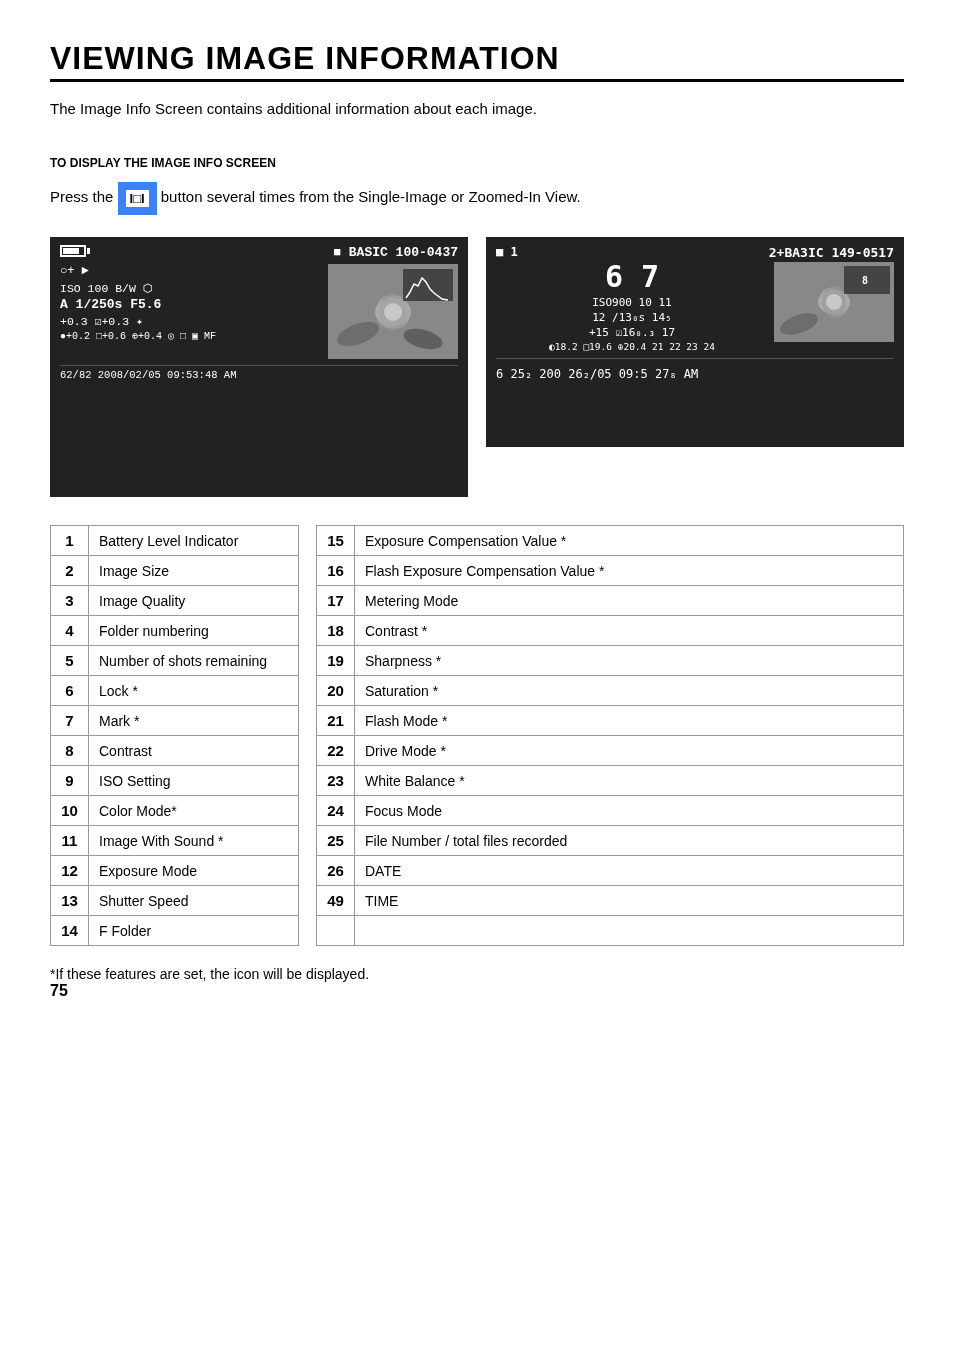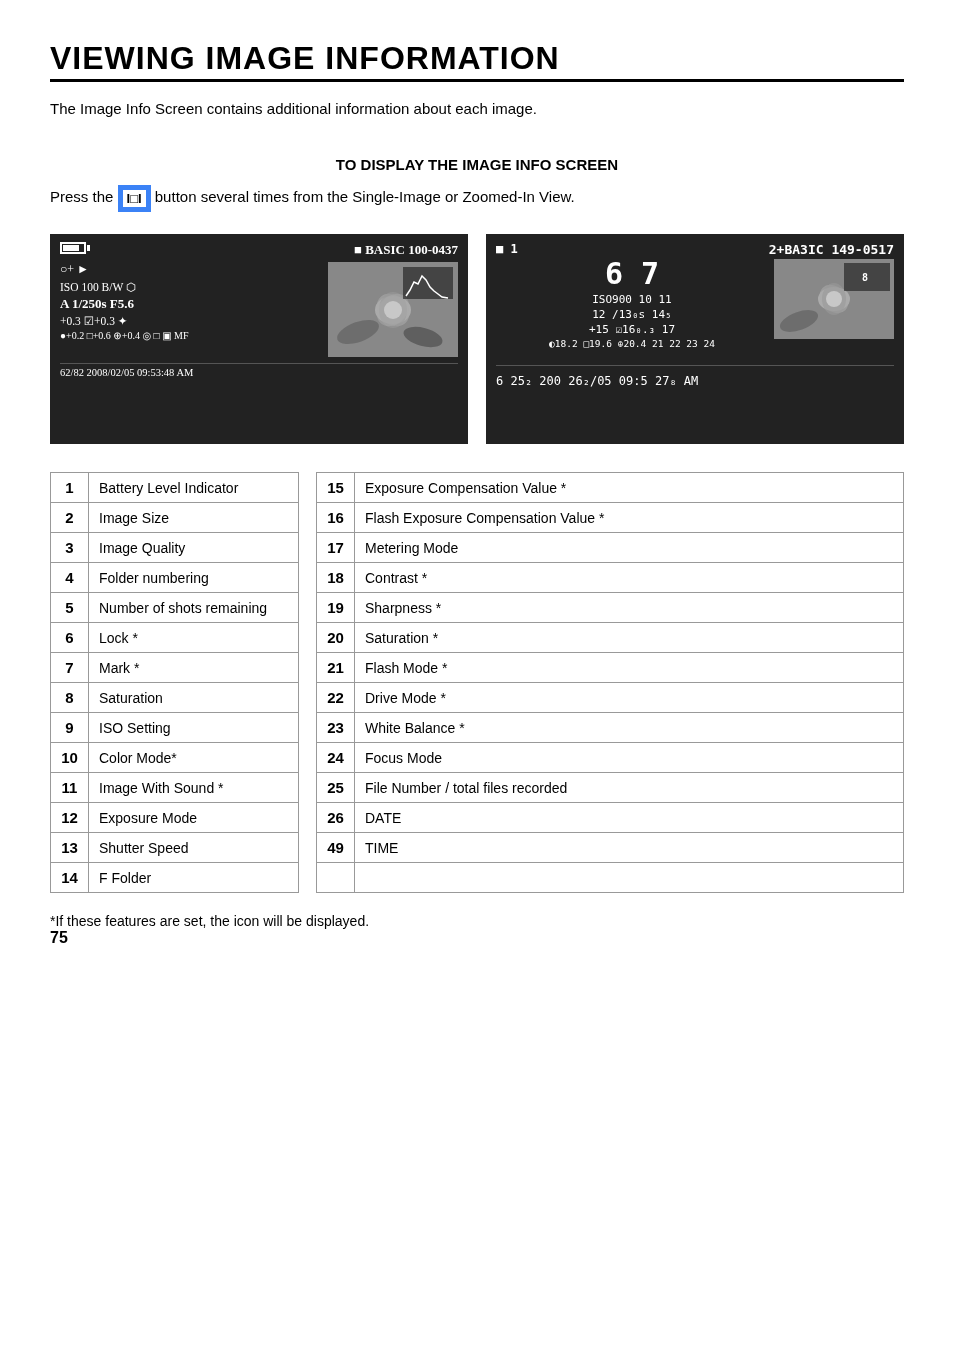--- a/index.html
+++ b/index.html
@@ -22,53 +22,52 @@
       margin-bottom: 18px;
     }
 
     .intro {
       font-size: 15px;
       margin-bottom: 39px;
     }
 
     .section-title {
       font-weight: 700;
-      font-size: 15px;
+      font-size: 12px;
       margin-bottom: 12px;
-      text-align: center;
     }
 
     .press-text {
       font-size: 15px;
       margin-bottom: 22px;
       text-align: justify;
     }
 
     .button-icon {
       display: inline-block;
-      border: 5px solid #3b82f6;
+      border: 8px solid #3b82f6;
       padding: 1px 4px;
       font-size: 13px;
       font-weight: bold;
       vertical-align: middle;
     }
 
     
     .screens-row {
       display: flex;
       gap: 18px;
       margin-bottom: 28px;
     }
 
     .camera-screen {
       background: #222;
       color: #fff;
       width: 430px;
-      height: 210px;
-      font-family: Liberation Serif, serif;
+      height: 260px;
+      font-family: Liberation Mono, monospace;
       font-size: 13px;
       padding: 8px 10px;
       position: relative;
       overflow: hidden;
     }
 
     .screen-top-row {
       display: flex;
       justify-content: space-between;
       align-items: flex-start;
@@ -201,21 +200,21 @@
       <span style="font-weight:bold;">■ 1</span>
       <span style="font-weight:bold;font-size:13px;">2+BA3IC  149-0517</span>
     </div>
 
     <div style="display:flex;margin-top:2px;text-align:center;">
       <div style="flex:1;">
         <div style="font-size:30px;font-weight:bold;line-height:1;margin-bottom:4px;">6 7</div>
         <div style="font-size:11px;margin-bottom:2px;">ISO900  10  11</div>
         <div style="font-size:11px;margin-bottom:2px;">12 /13₀s     14₅</div>
         <div style="font-size:11px;margin-bottom:2px;">+15  ☑16₀.₃  17</div>
-        <div style="font-size:9.5px;margin-bottom:12px;">◐18.2  □19.6  ⊕20.4  21  22  23  24</div>
+        <div style="font-size:9.5px;margin-bottom:2px;">◐18.2  □19.6  ⊕20.4  21  22  23  24</div>
       </div>
       <div style="width:120px;height:80px;background:#777;position:relative;flex-shrink:0;margin-left:6px;">
         <svg viewBox="0 0 120 80" width="120" height="80">
           <rect width="120" height="80" fill="#888"></rect>
           <ellipse cx="60" cy="40" rx="16" ry="12" fill="#bbb" opacity="0.7"></ellipse>
           <ellipse cx="60" cy="40" rx="16" ry="12" fill="#aaa" opacity="0.6" transform="rotate(45,60,40)"></ellipse>
           <ellipse cx="60" cy="40" rx="16" ry="12" fill="#999" opacity="0.6" transform="rotate(90,60,40)"></ellipse>
           <circle cx="60" cy="40" r="8" fill="#ccc" opacity="0.9"></circle>
           <ellipse cx="25" cy="62" rx="20" ry="9" fill="#666" opacity="0.8" transform="rotate(-20,25,62)"></ellipse>
 
@@ -276,21 +275,21 @@
       </tr>
       <tr>
         <td class="num-cell">7</td>
         <td class="label-cell">Mark *</td>
         <td class="spacer-cell"></td>
         <td class="num-cell">21</td>
         <td>Flash Mode *</td>
       </tr>
       <tr>
         <td class="num-cell">8</td>
-        <td class="label-cell">Saturation</td>
+        <td class="label-cell">Contrast</td>
         <td class="spacer-cell"></td>
         <td class="num-cell">22</td>
         <td>Drive Mode *</td>
       </tr>
       <tr>
         <td class="num-cell">9</td>
         <td class="label-cell">ISO Setting</td>
         <td class="spacer-cell"></td>
         <td class="num-cell">23</td>
         <td>White Balance *</td>

